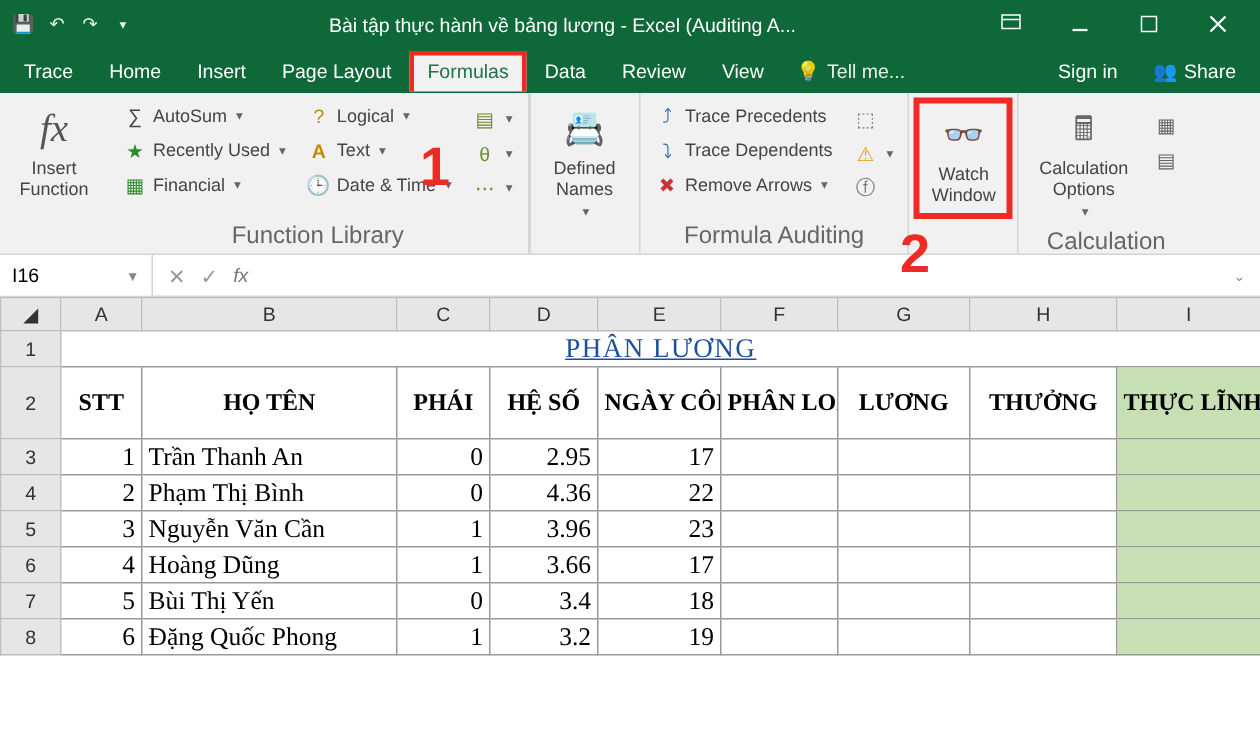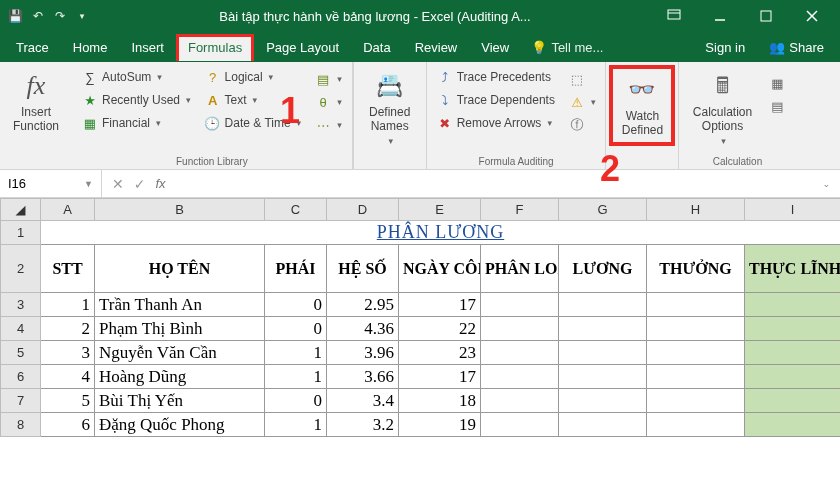--- a/index.html
+++ b/index.html
@@ -11,21 +11,21 @@
 .tb-win{display:flex;align-items:center;gap:2px;padding-right:6px}
 .tb-win .wbtn{width:44px;height:28px;display:flex;align-items:center;justify-content:center}
 .menubar{height:30px;background:#0e6837;display:flex;align-items:center;color:#fff;font-size:13px;padding:0 4px}
 .menubar .mitem{padding:6px 12px;cursor:pointer;position:relative}
 .menubar .mitem.active{background:#f1f1f1;color:#217346;border:3px solid #ee2a24;border-bottom:none;padding:3px 9px 6px}
 .menubar .spacer{flex:1}
 .menubar .tell{padding:6px 10px;opacity:.9;font-style:normal;display:flex;align-items:center;gap:4px}
 .ribbon{height:108px;background:#f1f1f1;border-bottom:1px solid #d4d4d4;display:flex;font-size:12px;color:#444;position:relative}
 .rgroup{border-right:1px solid #d4d4d4;display:flex;flex-direction:column;padding:3px 6px 2px}
 .rgroup .gbody{flex:1;display:flex;align-items:flex-start;gap:6px}
-.rgroup .glabel{text-align:center;font-size:10px;color:#666;padding-top:2px}
+.rgroup .glabel{text-align:center;font-size:16px;color:#666;padding-top:2px}
 .bigbtn{display:flex;flex-direction:column;align-items:center;justify-content:center;width:60px;padding:4px 2px;gap:2px;text-align:center;line-height:1.2}
 .bigbtn .bicon{width:34px;height:34px;display:flex;align-items:center;justify-content:center;font-size:26px}
 .stackcol{display:flex;flex-direction:column;gap:3px;padding-top:2px}
 .sbtn{display:flex;align-items:center;gap:4px;padding:2px 4px;white-space:nowrap}
 .sbtn .sicon{width:16px;height:16px;display:inline-flex;align-items:center;justify-content:center;font-size:13px}
 .dd{font-size:9px;color:#666;margin-left:2px}
 .red-box{border:4px solid #ee2a24}
 .ann{position:absolute;font:bold 36px Arial;color:#ee2a24;z-index:50}
 .fbar{height:28px;border-bottom:1px solid #d4d4d4;display:flex;align-items:center;font-size:13px;background:#fff}
 .namebox{width:102px;border-right:1px solid #d4d4d4;padding:0 8px;height:100%;display:flex;align-items:center;justify-content:space-between;background:#fff}
@@ -78,22 +78,22 @@
           <line x1="11" y1="1" x2="1" y2="11" stroke="#fff" stroke-width="1.5"></line>
         </svg>
       </div>
   </div>
 </div>
 
 <div class="menubar">
   <div class="mitem">Trace</div>
   <div class="mitem">Home</div>
   <div class="mitem">Insert</div>
+  <div class="mitem">Page Layout</div>
   <div class="mitem active">Formulas</div>
-  <div class="mitem">Page Layout</div>
   <div class="mitem">Data</div>
   <div class="mitem">Review</div>
   <div class="mitem">View</div>
   <div class="tell">
       <span>💡</span>
       <span>Tell me...</span>
     </div>
   <div class="spacer"></div>
   <div class="mitem">Sign in</div>
   <div class="mitem" style="display:flex;align-items:center;gap:4px">
@@ -206,21 +206,21 @@
           </div>
       </div>
     </div>
     <div class="glabel">Formula Auditing</div>
   </div>
   <div class="rgroup" style="padding:3px 3px 2px">
     <div class="gbody">
       <div class="bigbtn red-box" style="width:66px">
         <div class="bicon" style="font-size:22px;color:#3a6db0">👓</div>
         <span style="white-space:pre-line">Watch
-Defined</span>
+Window</span>
       </div>
     </div>
     <div class="glabel">&nbsp;</div>
   </div>
   <div class="rgroup" style="border-right:none">
     <div class="gbody">
       <div class="bigbtn" style="width:74px">
         <div class="bicon" style="font-size:22px;color:#666">🖩</div>
         <span style="white-space:pre-line">Calculation
 Options</span>

